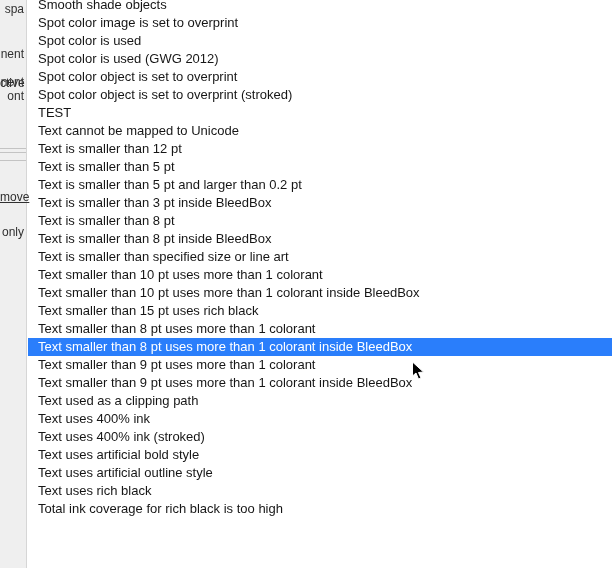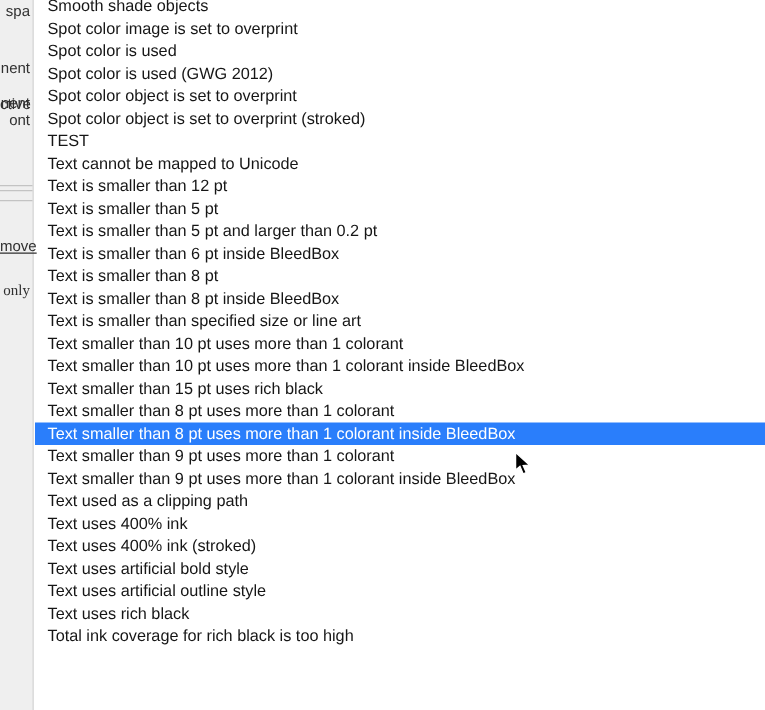--- a/index.html
+++ b/index.html
@@ -94,39 +94,39 @@
 <body>
 <div class="root">
 
   <div class="sidebar" id="sidebar">
       <div class="frag" style="top: 2px;">spa</div>
       <div class="frag" style="top: 47px;">nent</div>
       <div class="frag" style="top: 76px;">ctive</div>
       <div class="frag" style="top: 75px;">nent</div>
       <div class="frag" style="top: 89px;">ont</div>
       <div class="frag" style="top: 190px; text-decoration: underline;">move</div>
-      <div class="frag" style="top: 225px; font-family: Liberation Serif, serif;">only</div>
+      <div class="frag" style="top: 225px;">only</div>
       <div class="sep-line" style="top: 148px;"></div>
       <div class="sep-line" style="top: 152px;"></div>
       <div class="sep-line" style="top: 160px;"></div>
     </div>
 
   <div class="list" id="list">
       <div class="row">Smooth shade objects</div>
       <div class="row">Spot color image is set to overprint</div>
       <div class="row">Spot color is used</div>
       <div class="row">Spot color is used (GWG 2012)</div>
       <div class="row">Spot color object is set to overprint</div>
       <div class="row">Spot color object is set to overprint (stroked)</div>
       <div class="row">TEST</div>
       <div class="row">Text cannot be mapped to Unicode</div>
       <div class="row">Text is smaller than 12 pt</div>
       <div class="row">Text is smaller than 5 pt</div>
       <div class="row">Text is smaller than 5 pt and larger than 0.2 pt</div>
-      <div class="row">Text is smaller than 6 pt inside BleedBox</div>
+      <div class="row">Text is smaller than 3 pt inside BleedBox</div>
       <div class="row">Text is smaller than 8 pt</div>
       <div class="row">Text is smaller than 8 pt inside BleedBox</div>
       <div class="row">Text is smaller than specified size or line art</div>
       <div class="row">Text smaller than 10 pt uses more than 1 colorant</div>
       <div class="row">Text smaller than 10 pt uses more than 1 colorant inside BleedBox</div>
       <div class="row">Text smaller than 15 pt uses rich black</div>
       <div class="row">Text smaller than 8 pt uses more than 1 colorant</div>
       <div class="row selected" style="background: rgb(42, 126, 251);">Text smaller than 8 pt uses more than 1 colorant inside BleedBox</div>
       <div class="row">Text smaller than 9 pt uses more than 1 colorant</div>
       <div class="row">Text smaller than 9 pt uses more than 1 colorant inside BleedBox</div>

